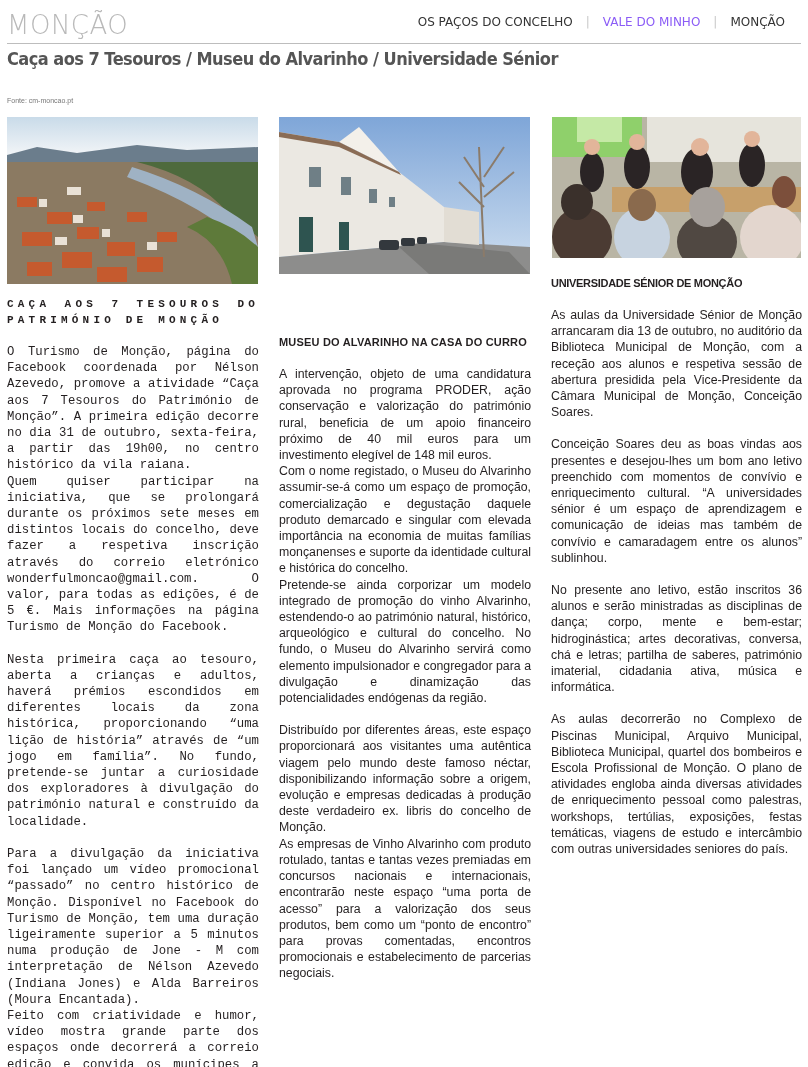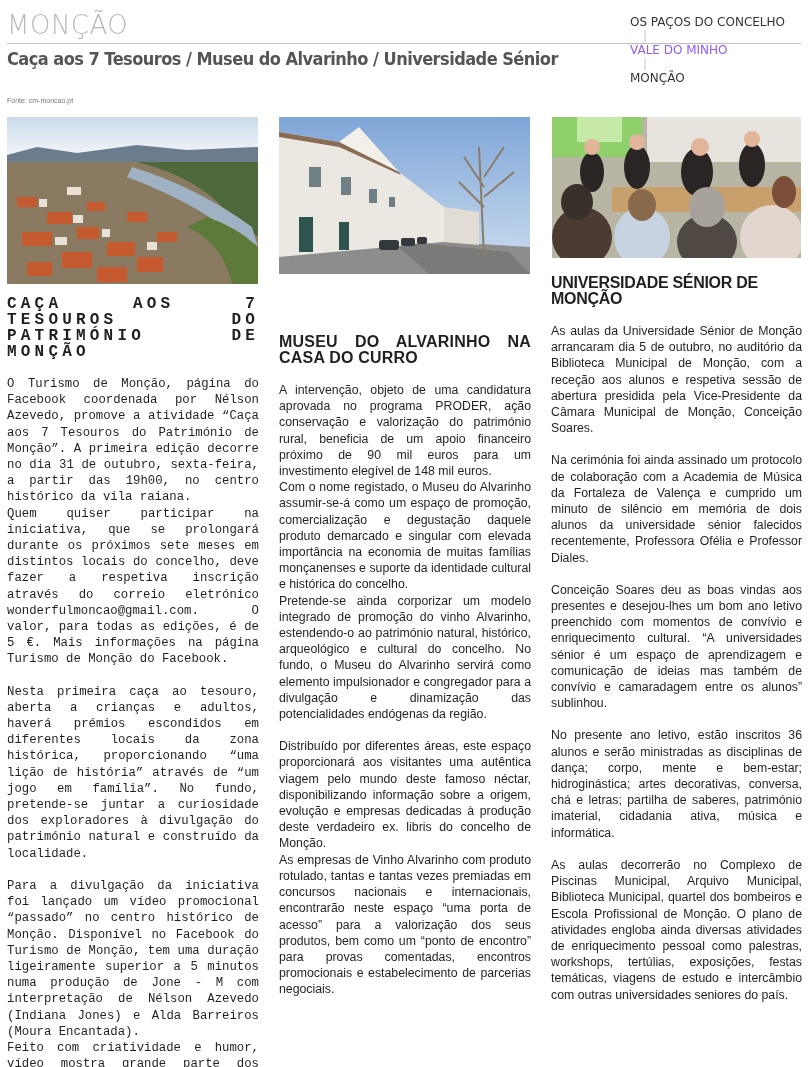--- a/index.html
+++ b/index.html
@@ -1,36 +1,36 @@
 <!DOCTYPE html>
 <html><head>
 <meta charset="utf-8">
 <style>
   html, body { margin: 0; padding: 0; background: #ffffff; }
   body { width: 808px; height: 1067px; position: relative; overflow: hidden; font-family: "Liberation Sans", sans-serif; color: #231f20; }
   .masthead { position: absolute; left: 7px; top: 10px; font-family: "DejaVu Sans", sans-serif; font-weight: 300; font-size: 26px; color: #b9b9b9; letter-spacing: 0.5px; }
-  .topnav { position: absolute; right: 23px; top: 15px; font-family: "DejaVu Sans", sans-serif; font-size: 12px; display: flex; align-items: flex-start; flex-direction: column; }
+  .topnav { position: absolute; right: 23px; top: 15px; font-family: "DejaVu Sans", sans-serif; font-size: 12px; display: flex; align-items: flex-end; }
   .topnav .nav-item { color: #333; cursor: pointer; }
   .topnav .nav-item.dim { color: #8b5cf6; }
   .topnav .sep { color: #c8c8c8; margin: 0 13px; font-size: 12px; }
   .rule { position: absolute; left: 7px; right: 7px; top: 43px; height: 1px; background: #bdbdbd; }
   .headline { position: absolute; left: 7px; top: 48px; font-family: "DejaVu Sans", sans-serif; font-weight: bold; font-size: 18px; color: #555; letter-spacing: -0.6px; transform: scaleX(0.9); transform-origin: left; white-space: nowrap; }
   .source { position: absolute; left: 7px; top: 97px; font-size: 7px; color: #777; }
 
   .photo { position: absolute; overflow: hidden; }
   .photo svg { display: block; width: 100%; height: 100%; }
   .p1 { left: 7px; top: 117px; width: 251px; height: 167px; }
   .p2 { left: 279px; top: 117px; width: 251px; height: 157px; }
   .p3 { left: 552px; top: 117px; width: 249px; height: 141px; }
 
   .col { position: absolute; width: 252px; font-size: 12.3px; line-height: 16.2px; text-align: justify; color: #231f20; }
   .c1 { left: 7px; top: 296px; font-family: Liberation Mono, monospace; }
   .c2 { left: 279px; top: 290px; margin-top: 44px; }
   .c3 { left: 551px; top: 275px; width: 251px; }
-  .col h2 { font-size: 16px; font-weight: bold; margin: 0 0 16px 0; line-height: 16px; text-align: justify; letter-spacing: 0.2px; }
+  .col h2 { font-size: 11px; font-weight: bold; margin: 0 0 16px 0; line-height: 16px; text-align: justify; letter-spacing: 0.2px; }
   .c1 h2 { text-align-last: left; }
   .col p { margin: 0 0 16px 0; }
   .col p.tight { margin-bottom: 0; }
 </style>
 </head>
 <body>
 
 <div class="masthead">MONÇÃO</div>
 
 <nav class="topnav">
@@ -154,27 +154,26 @@
   <h2 style="letter-spacing:4.2px; line-height:16px;">CAÇA AOS 7 TESOUROS DO PATRIMÓNIO DE MONÇÃO</h2>
   <p class="tight">O Turismo de Monção, página do Facebook coordenada por Nélson Azevedo, promove a atividade “Caça aos 7 Tesouros do Património de Monção”. A primeira edição decorre no dia 31 de outubro, sexta-feira, a partir das 19h00, no centro histórico da vila raiana.</p>
   <p>Quem quiser participar na iniciativa, que se prolongará durante os próximos sete meses em distintos locais do concelho, deve fazer a respetiva inscrição através do correio eletrónico wonderfulmoncao@gmail.com. O valor, para todas as edições, é de 5 €. Mais informações na página Turismo de Monção do Facebook.</p>
   <p>Nesta primeira caça ao tesouro, aberta a crianças e adultos, haverá prémios escondidos em diferentes locais da zona histórica, proporcionando “uma lição de história” através de “um jogo em família”. No fundo, pretende-se juntar a curiosidade dos exploradores à divulgação do património natural e construído da localidade.</p>
   <p class="tight">Para a divulgação da iniciativa foi lançado um vídeo promocional “passado” no centro histórico de Monção. Disponível no Facebook do Turismo de Monção, tem uma duração ligeiramente superior a 5 minutos numa produção de Jone - M com interpretação de Nélson Azevedo (Indiana Jones) e Alda Barreiros (Moura Encantada).</p>
   <p>Feito com criatividade e humor, vídeo mostra grande parte dos espaços onde decorrerá a correio edição e convida os munícipes a desfrutem do que é seu, transformando-se, neste final de tarde, em verdadeiros exploradores de um património histórico único repleto de memórias.</p>
 </article>
 
 <article class="col c2">
   <h2>MUSEU DO ALVARINHO NA CASA DO CURRO</h2>
-  <p class="tight">A intervenção, objeto de uma candidatura aprovada no programa PRODER, ação conservação e valorização do património rural, beneficia de um apoio financeiro próximo de 90 mil euros para um investimento elegível de 148 mil euros.</p>
+  <p class="tight">A intervenção, objeto de uma candidatura aprovada no programa PRODER, ação conservação e valorização do património rural, beneficia de um apoio financeiro próximo de 40 mil euros para um investimento elegível de 148 mil euros.</p>
   <p class="tight">Com o nome registado, o Museu do Alvarinho assumir-se-á como um espaço de promoção, comercialização e degustação daquele produto demarcado e singular com elevada importância na economia de muitas famílias monçanenses e suporte da identidade cultural e histórica do concelho.</p>
   <p>Pretende-se ainda corporizar um modelo integrado de promoção do vinho Alvarinho, estendendo-o ao património natural, histórico, arqueológico e cultural do concelho. No fundo, o Museu do Alvarinho servirá como elemento impulsionador e congregador para a divulgação e dinamização das potencialidades endógenas da região.</p>
   <p class="tight">Distribuído por diferentes áreas, este espaço proporcionará aos visitantes uma autêntica viagem pelo mundo deste famoso néctar, disponibilizando informação sobre a origem, evolução e empresas dedicadas à produção deste verdadeiro ex. libris do concelho de Monção.</p>
   <p>As empresas de Vinho Alvarinho com produto rotulado, tantas e tantas vezes premiadas em concursos nacionais e internacionais, encontrarão neste espaço “uma porta de acesso” para a valorização dos seus produtos, bem como um “ponto de encontro” para provas comentadas, encontros promocionais e estabelecimento de parcerias negociais.</p>
 </article>
 
 <article class="col c3">
   <h2 style="letter-spacing:-0.3px; text-align:left;">UNIVERSIDADE SÉNIOR DE MONÇÃO</h2>
-  <p>As aulas da Universidade Sénior de Monção arrancaram dia 5 de outubro, no auditório da Biblioteca Municipal de Monção, com a receção aos alunos e respetiva sessão de abertura presidida pela Vice-Presidente da Câmara Municipal de Monção, Conceição Soares.</p>
-  <p>Na cerimónia foi ainda assinado um protocolo de colaboração com a Academia de Música da Fortaleza de Valença e cumprido um minuto de silêncio em memória de dois alunos da universidade sénior falecidos recentemente, Professora Ofélia e Professor Diales.</p>
+  <p>As aulas da Universidade Sénior de Monção arrancaram dia 13 de outubro, no auditório da Biblioteca Municipal de Monção, com a receção aos alunos e respetiva sessão de abertura presidida pela Vice-Presidente da Câmara Municipal de Monção, Conceição Soares.</p>
   <p>Conceição Soares deu as boas vindas aos presentes e desejou-lhes um bom ano letivo preenchido com momentos de convívio e enriquecimento cultural. “A universidades sénior é um espaço de aprendizagem e comunicação de ideias mas também de convívio e camaradagem entre os alunos” sublinhou.</p>
   <p>No presente ano letivo, estão inscritos 36 alunos e serão ministradas as disciplinas de dança; corpo, mente e bem-estar; hidroginástica; artes decorativas, conversa, chá e letras; partilha de saberes, património imaterial, cidadania ativa, música e informática.</p>
   <p>As aulas decorrerão no Complexo de Piscinas Municipal, Arquivo Municipal, Biblioteca Municipal, quartel dos bombeiros e Escola Profissional de Monção. O plano de atividades engloba ainda diversas atividades de enriquecimento pessoal como palestras, workshops, tertúlias, exposições, festas temáticas, viagens de estudo e intercâmbio com outras universidades seniores do país.</p>
 </article>
 
 </body></html>

